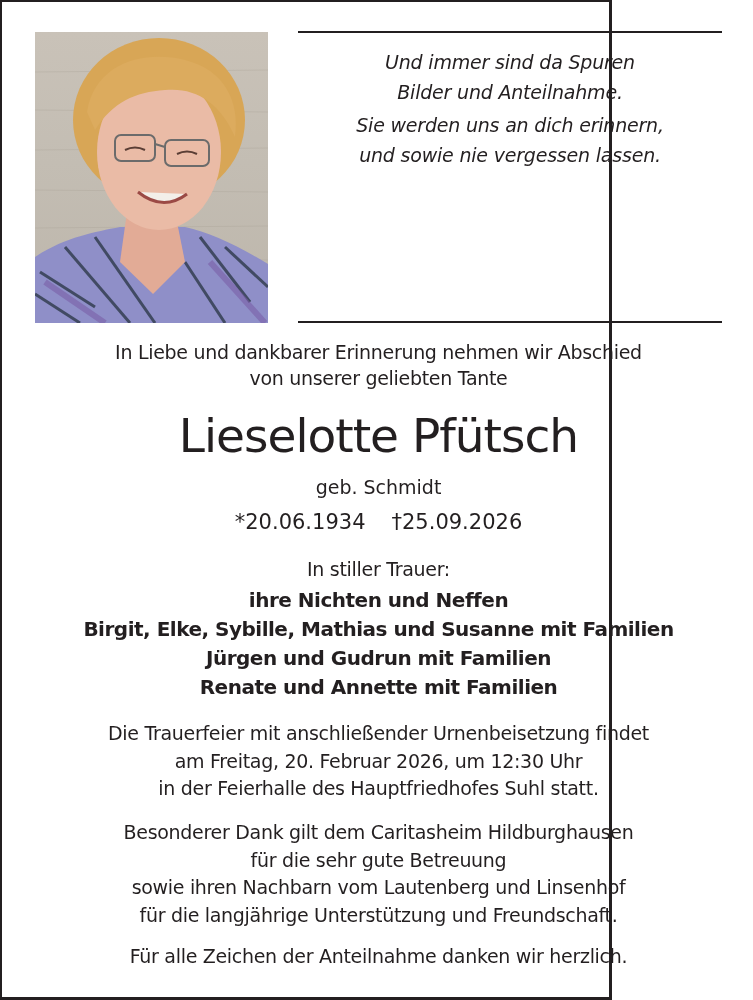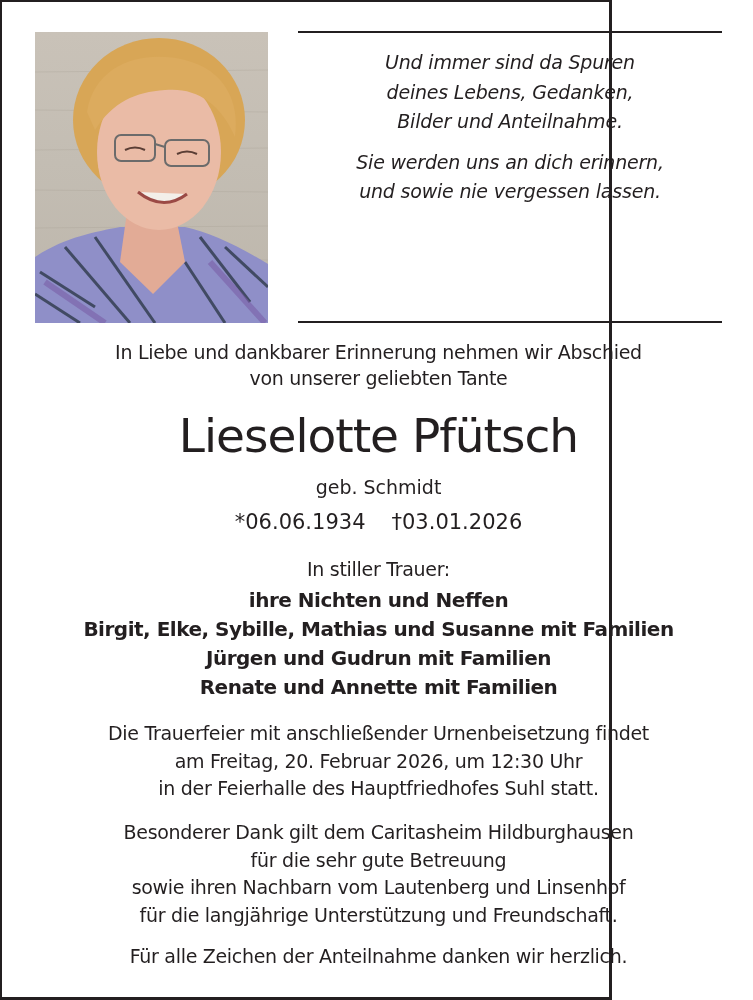--- a/index.html
+++ b/index.html
@@ -17,21 +17,21 @@
     .photo svg { display: block; }
     .rule { position: absolute; left: 296px; width: 424px; height: 2px; background: #231f20; }
     .rule.top { top: 29px; }
     .rule.bottom { top: 319px; }
     .poem {
       position: absolute; left: 296px; top: 46px; width: 424px;
       text-align: center; font-family: "DejaVu Sans", sans-serif; font-style: italic;
       font-size: 19px; line-height: 29.5px; color: #231f20; letter-spacing: -0.2px;
     }
     .poem .stanza { margin: 0; }
-    .poem .stanza + .stanza { margin-top: 11px; }
+    .poem .stanza + .stanza { margin-top: 4px; }
     .main {
       position: absolute; left: 0; width: 753px; text-align: center;
       font-family: "DejaVu Sans", sans-serif; color: #231f20;
     }
     .intro { top: 337px; font-size: 19px; line-height: 26px; letter-spacing: -0.3px; }
     .name { top: 404px; font-size: 47px; line-height: 60px; font-weight: normal; letter-spacing: -1px; }
     .maiden { top: 471px; font-size: 19px; line-height: 28px; }
     .dates { top: 505px; font-size: 21px; line-height: 30px; }
     .dates .sep { display: inline-block; width: 26px; }
     .mourning-label { top: 553px; font-size: 19px; line-height: 28px; letter-spacing: -0.3px; }
@@ -92,42 +92,41 @@
 
       <path d="M103 160 Q128 180 152 162" stroke="#9b4a45" stroke-width="3" fill="#f3efe9"></path>
     </svg>
   </div>
 
   <div class="rule top"></div>
 
   <div class="poem">
     <p class="stanza">
       <span class="line">Und immer sind da Spuren</span>
-      <span class="line">deines Lebens, Gedanken,</span>
       <span class="line">Bilder und Anteilnahme.</span>
     </p>
     <p class="stanza">
       <span class="line">Sie werden uns an dich erinnern,</span>
       <span class="line">und sowie nie vergessen lassen.</span>
     </p>
   </div>
 
   <div class="rule bottom"></div>
 
   <div class="main intro">
     <span class="line">In Liebe und dankbarer Erinnerung nehmen wir Abschied</span>
     <span class="line">von unserer geliebten Tante</span>
   </div>
 
   <div class="main name">Lieselotte Pfütsch</div>
 
   <div class="main maiden">geb. Schmidt</div>
 
   <div class="main dates">
-    <span>*</span><span>06.06.1934</span><span class="sep"></span><span>†</span><span>03.01.2026</span>
+    <span>*</span><span>20.06.1934</span><span class="sep"></span><span>†</span><span>25.09.2026</span>
   </div>
 
   <div class="main mourning-label">In stiller Trauer:</div>
 
   <div class="main mourners">
     <span class="line">ihre Nichten und Neffen</span>
     <span class="line">Birgit, Elke, Sybille, Mathias und Susanne mit Familien</span>
     <span class="line">Jürgen und Gudrun mit Familien</span>
     <span class="line">Renate und Annette mit Familien</span>
   </div>

